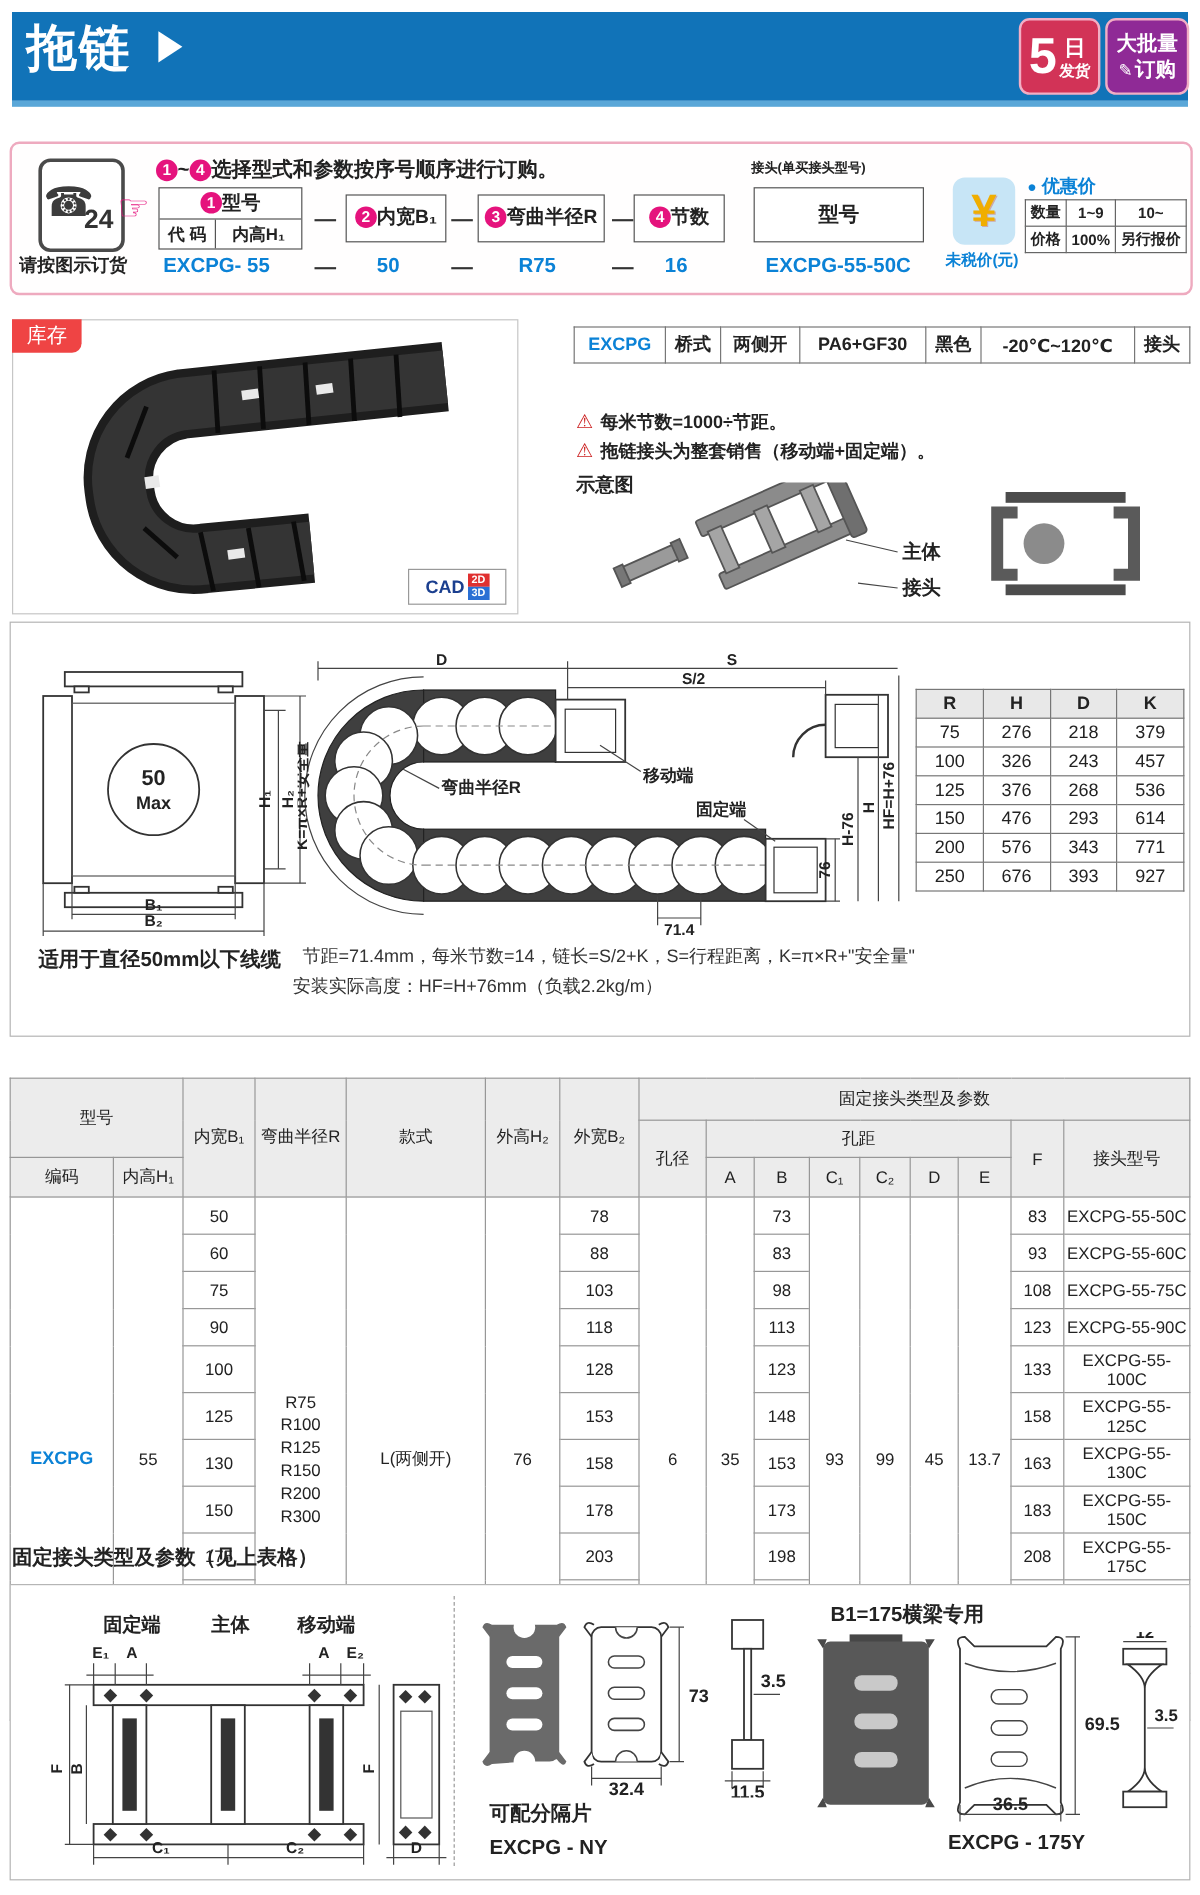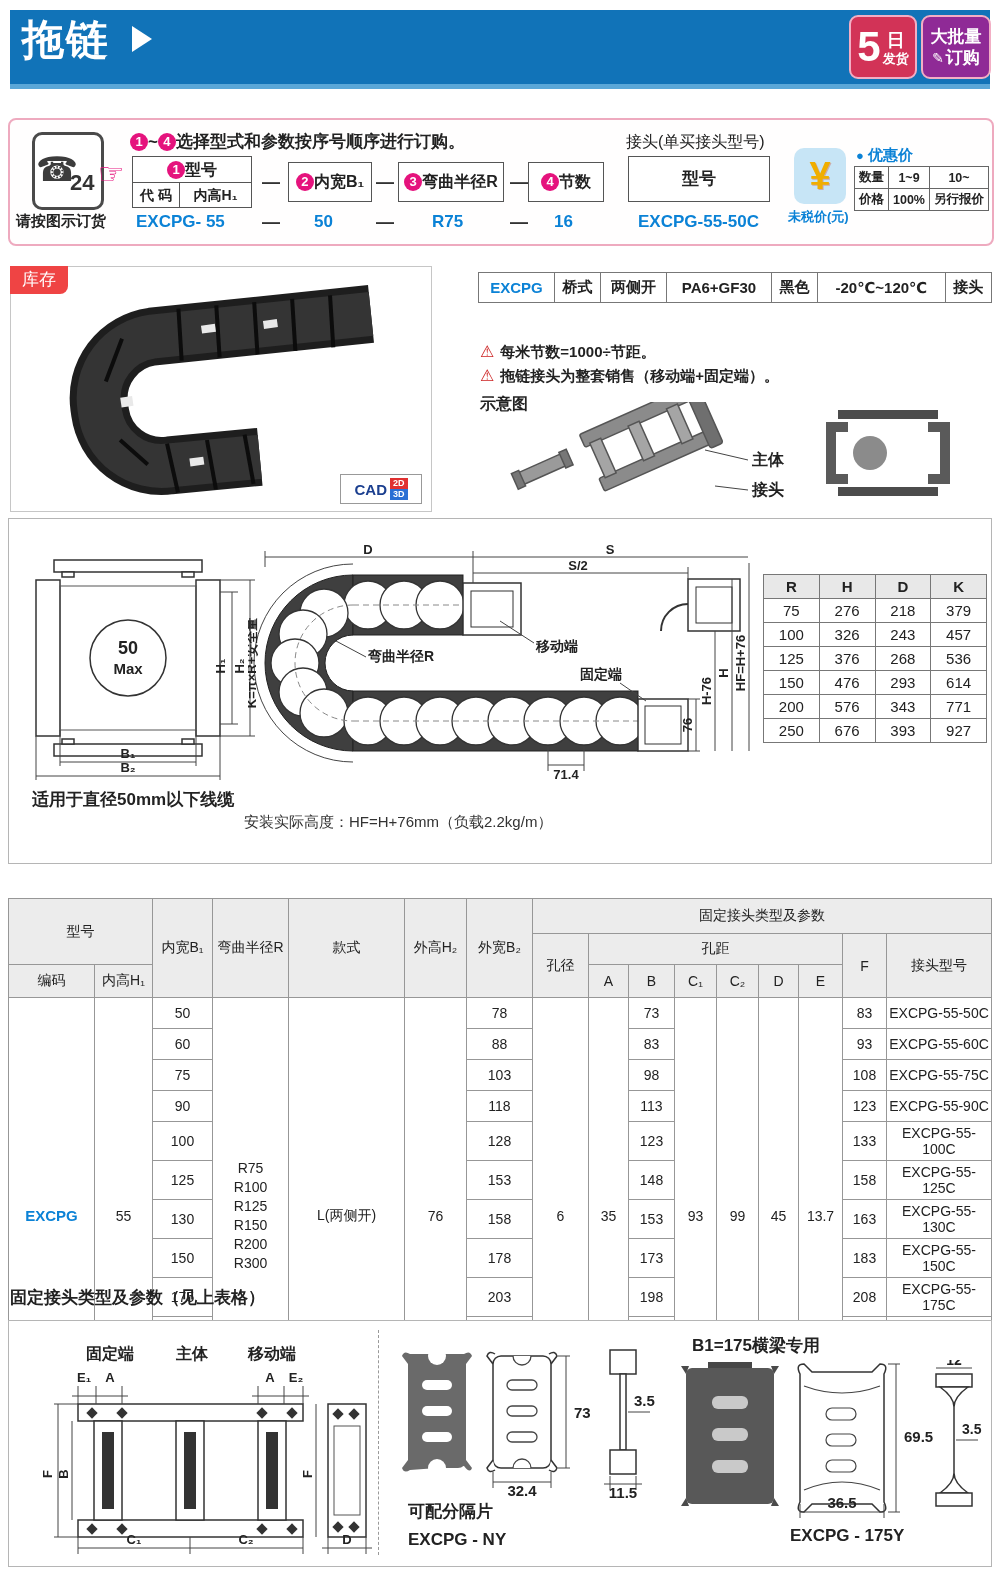--- a/index.html
+++ b/index.html
@@ -37,21 +37,21 @@
   .box1{left:132px;top:156px;width:118px;height:50px;}
   .box1-top{height:25px;line-height:25px;border-bottom:1.5px solid #555;}
   .box1-bot{display:flex;height:24px;line-height:24px;font-size:14px;}
   .box1-bot .c1{width:46px;border-right:1.5px solid #555;}
   .box1-bot .c2{flex:1;}
   .box2{left:288px;top:162px;width:82px;height:38px;line-height:38px;}
   .box3{left:398px;top:162px;width:104px;height:38px;line-height:38px;}
   .box4{left:528px;top:162px;width:74px;height:38px;line-height:38px;}
   .dash{font-size:18px;font-weight:bold;color:#333;}
   .vblue{color:#0b82d6;font-size:17px;font-weight:bold;}
-  .joint-title{left:626px;top:132px;font-size:16px;font-weight:normal;}
+  .joint-title{left:626px;top:132px;font-size:11px;font-weight:bold;}
   .jointbox{left:628px;top:156px;width:140px;height:44px;line-height:44px;border:1.5px solid #555;text-align:center;font-size:17px;font-weight:bold;background:#fff;}
   .yen-tile{left:794px;top:148px;width:52px;height:56px;background:#c7e5f6;border-radius:10px;text-align:center;}
   .yen-tile span{font-size:38px;font-weight:bold;color:#f0ae00;line-height:56px;text-shadow:1px 1px 0 #caa;}
   .untaxed{left:788px;top:208px;font-size:13px;font-weight:bold;color:#0b82d6;}
   .promo{left:856px;top:146px;font-size:15px;font-weight:bold;color:#0b82d6;}
   .promo .dot{color:#0b82d6;font-size:13px;}
   .pricetbl{left:854px;top:166px;}
   .pricetbl td{border:1px solid #666;font-size:12.5px;font-weight:bold;padding:2px 4px;text-align:center;background:#fff;}
   
   .photobox{left:10px;top:266px;width:420px;height:244px;border:1px solid #c6c6c6;background:#fff;}
@@ -389,20 +389,21 @@
         </tr>
     <tr>
           <td>250</td>
           <td>676</td>
           <td>393</td>
           <td>927</td>
         </tr>
   </tbody>
     </table>
 
+  <div class="abs note" style="left:252px;top:788px;">节距=71.4mm，每米节数=14，链长=S/2+K，S=行程距离，K=π×R+"安全量"</div>
   <div class="abs note" style="left:244px;top:813px;">安装实际高度：HF=H+76mm（负载2.2kg/m）</div>
 
   <table class="maintbl abs">
     <colgroup>
       <col style="width:86px">
         <col style="width:58px">
         <col style="width:60px">
         <col style="width:76px">
       <col style="width:116px">
         <col style="width:62px">

